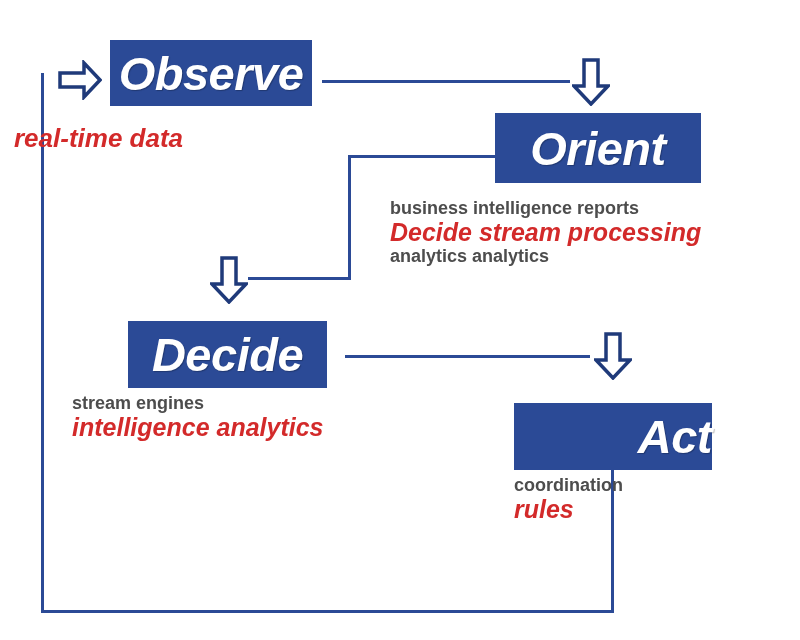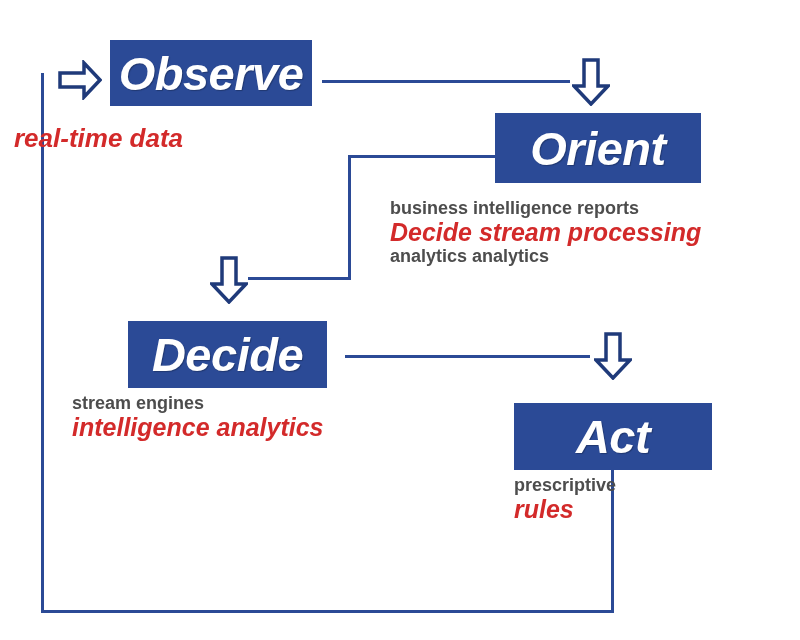--- a/index.html
+++ b/index.html
@@ -30,21 +30,21 @@
     color: #ffffff;
     font-weight: bold;
     letter-spacing: -0.5px;
     line-height: 1;
     text-shadow: 1px 1px 1px rgba(0,0,0,0.25);
   }
 
   #box-observe { left: 110px; top: 40px;  width: 202px; height: 66px; }
   #box-orient  { left: 495px; top: 113px; width: 206px; height: 70px; }
   #box-decide  { left: 128px; top: 321px; width: 199px; height: 67px; }
-  #box-act     { left: 514px; top: 403px; width: 198px; height: 67px; }
+  #box-act     { left: 514px; top: 403px; width: 198px; height: 67px; justify-content: flex-end; }
 
   #box-observe .stage-label { font-size: 47px; }
   #box-orient  .stage-label { font-size: 47px; }
   #box-decide  .stage-label { font-size: 47px; }
   #box-act     .stage-label { font-size: 47px; }
 
   
   .caption-group {
     position: absolute;
     text-align: left;
@@ -166,17 +166,17 @@
   </div>
   <div class="caption-group" id="cap-decide">
     <div class="cap-plain">stream engines</div>
     <div class="cap-accent">intelligence analytics</div>
   </div>
 
   <div class="stage-box" id="box-act">
     <span class="stage-label">Act</span>
   </div>
   <div class="caption-group" id="cap-act">
-    <div class="cap-plain">prescriptive</div>
+    <div class="cap-plain">coordination</div>
     <div class="cap-accent">rules</div>
   </div>
 
 </div>
 
 </body></html>

